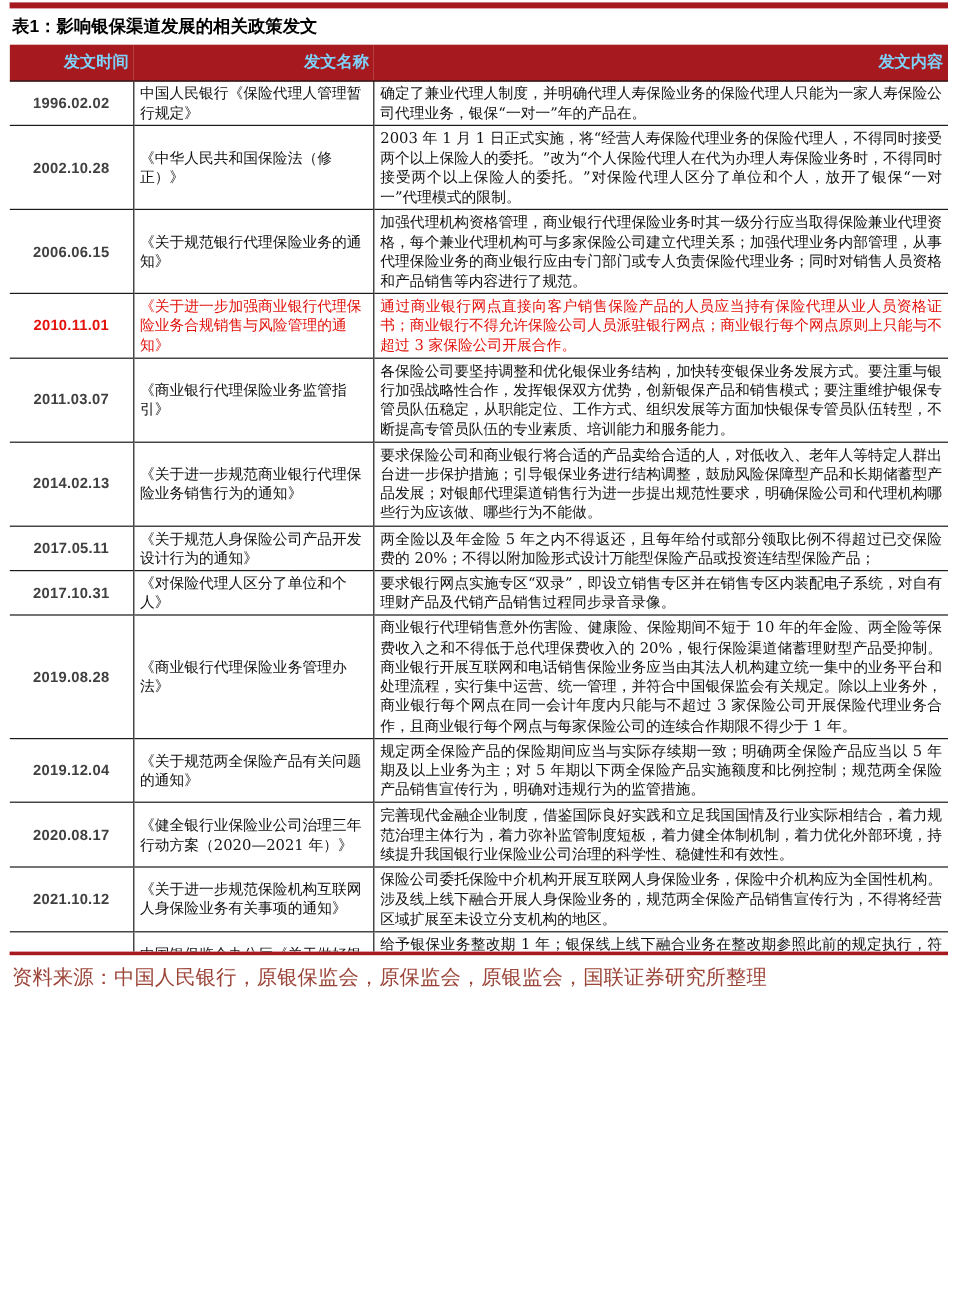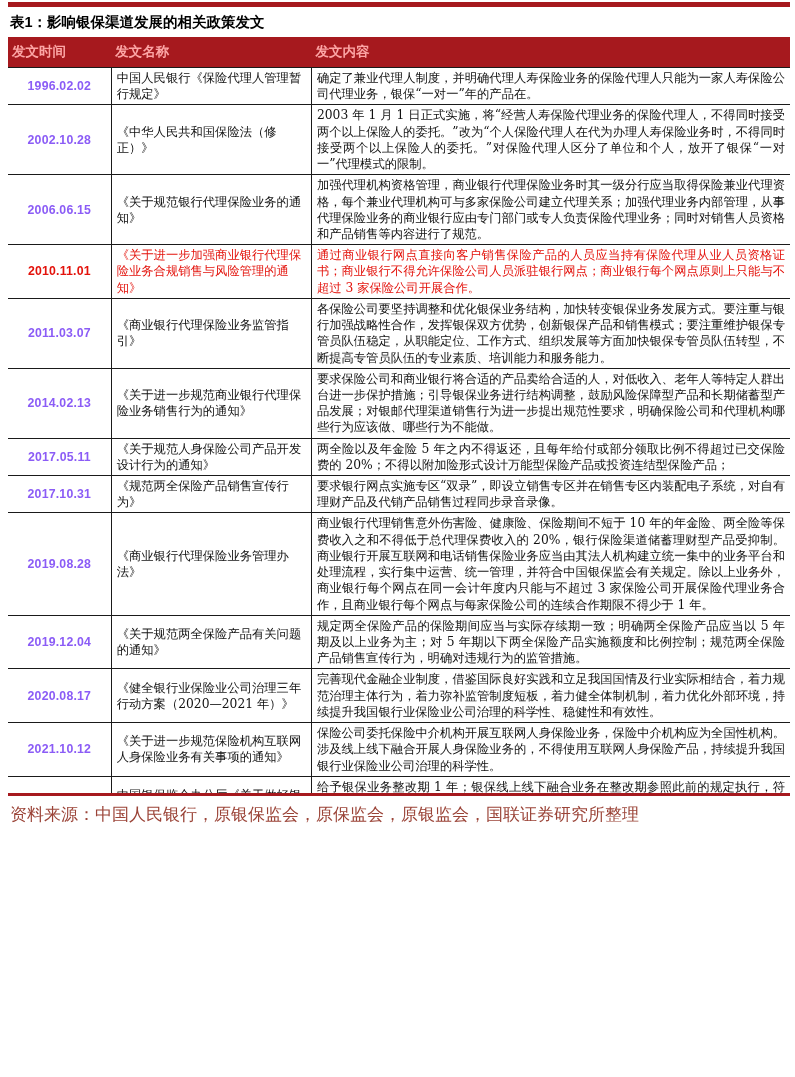--- a/index.html
+++ b/index.html
@@ -36,44 +36,44 @@
     border-bottom: 3px solid var(--accent, #A6191E);
   }
   table.policy-table {
     width: 100%;
     height: 100%;
     border-collapse: collapse;
     table-layout: fixed;
   }
   table.policy-table thead th {
     background: var(--accent, #A6191E);
-    color: #fca5a5;
+    color: #7dd3fc;
     font-family: "Liberation Sans", sans-serif;
     font-weight: bold;
     font-size: 13.5px;
-    text-align: left;
+    text-align: right;
     padding: 6px 4px;
     border: none;
   }
   th.col-date { width: 13.2%; }
   th.col-name { width: 25.6%; }
   th.col-content { width: 61.2%; }
   table.policy-table td {
     border-top: 1px solid #1a1a1a;
     vertical-align: middle;
     font-size: 12.3px;
     line-height: 1.32;
     padding: 2px 5px;
   }
   td.date {
     font-family: "Liberation Sans", sans-serif;
     font-weight: bold;
     font-size: 13px;
     text-align: center;
-    color: #8b5cf6;
+    color: #404040;
     letter-spacing: 0.2px;
   }
   td.name {
     text-align: left;
     border-left: 1px solid #1a1a1a;
     border-right: 1px solid #1a1a1a;
     padding: 2px 8px;
   }
   td.content {
     text-align: justify;
@@ -136,42 +136,42 @@
             <td class="name">《关于进一步规范商业银行代理保险业务销售行为的通知》</td>
             <td class="content">要求保险公司和商业银行将合适的产品卖给合适的人，对低收入、老年人等特定人群出台进一步保护措施；引导银保业务进行结构调整，鼓励风险保障型产品和长期储蓄型产品发展；对银邮代理渠道销售行为进一步提出规范性要求，明确保险公司和代理机构哪些行为应该做、哪些行为不能做。</td>
           </tr>
           <tr>
             <td class="date">2017.05.11</td>
             <td class="name">《关于规范人身保险公司产品开发设计行为的通知》</td>
             <td class="content">两全险以及年金险 5 年之内不得返还，且每年给付或部分领取比例不得超过已交保险费的 20%；不得以附加险形式设计万能型保险产品或投资连结型保险产品；</td>
           </tr>
           <tr>
             <td class="date">2017.10.31</td>
-            <td class="name">《规范两全保险产品销售宣传行为》</td>
+            <td class="name">《对保险代理人区分了单位和个人》</td>
             <td class="content">要求银行网点实施专区“双录”，即设立销售专区并在销售专区内装配电子系统，对自有理财产品及代销产品销售过程同步录音录像。</td>
           </tr>
           <tr>
             <td class="date">2019.08.28</td>
             <td class="name">《商业银行代理保险业务管理办法》</td>
             <td class="content">商业银行代理销售意外伤害险、健康险、保险期间不短于 10 年的年金险、两全险等保费收入之和不得低于总代理保费收入的 20%，银行保险渠道储蓄理财型产品受抑制。商业银行开展互联网和电话销售保险业务应当由其法人机构建立统一集中的业务平台和处理流程，实行集中运营、统一管理，并符合中国银保监会有关规定。除以上业务外，商业银行每个网点在同一会计年度内只能与不超过 3 家保险公司开展保险代理业务合作，且商业银行每个网点与每家保险公司的连续合作期限不得少于 1 年。</td>
           </tr>
           <tr>
             <td class="date">2019.12.04</td>
             <td class="name">《关于规范两全保险产品有关问题的通知》</td>
             <td class="content">规定两全保险产品的保险期间应当与实际存续期一致；明确两全保险产品应当以 5 年期及以上业务为主；对 5 年期以下两全保险产品实施额度和比例控制；规范两全保险产品销售宣传行为，明确对违规行为的监管措施。</td>
           </tr>
           <tr>
             <td class="date">2020.08.17</td>
             <td class="name">《健全银行业保险业公司治理三年行动方案（2020—2021 年）》</td>
             <td class="content">完善现代金融企业制度，借鉴国际良好实践和立足我国国情及行业实际相结合，着力规范治理主体行为，着力弥补监管制度短板，着力健全体制机制，着力优化外部环境，持续提升我国银行业保险业公司治理的科学性、稳健性和有效性。</td>
           </tr>
           <tr>
             <td class="date">2021.10.12</td>
             <td class="name">《关于进一步规范保险机构互联网人身保险业务有关事项的通知》</td>
-            <td class="content">保险公司委托保险中介机构开展互联网人身保险业务，保险中介机构应为全国性机构。涉及线上线下融合开展人身保险业务的，不得使用互联网人身保险产品，持续提升我国银行业保险业公司治理的科学性。</td>
+            <td class="content">保险公司委托保险中介机构开展互联网人身保险业务，保险中介机构应为全国性机构。涉及线上线下融合开展人身保险业务的，规范两全保险产品销售宣传行为，不得将经营区域扩展至未设立分支机构的地区。</td>
           </tr>
           <tr>
             <td class="date">2021.12.31</td>
             <td class="name">中国银保监会办公厅《关于做好银行代理保险业务整改工作有关事项通知》</td>
             <td class="content">给予银保业务整改期 1 年；银保线上线下融合业务在整改期参照此前的规定执行，符合要求（法人机构建立统一集中业务平台和处理历程，实行集中运营、统一管理，并符合中国银保监会有关规定）的网销或电销可不受“1+3”物理网点限制；通过线上线下融合销售人身保险产品的可以远程双录。</td>
           </tr>
         </tbody>
     </table>
   </div>
 

